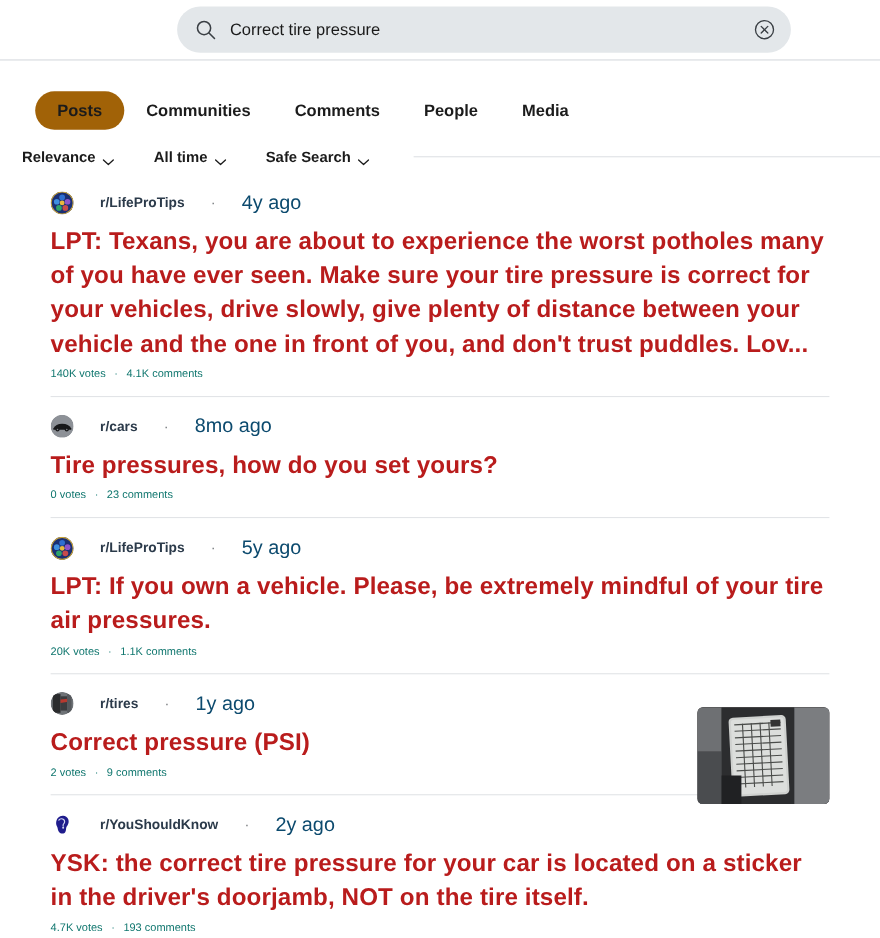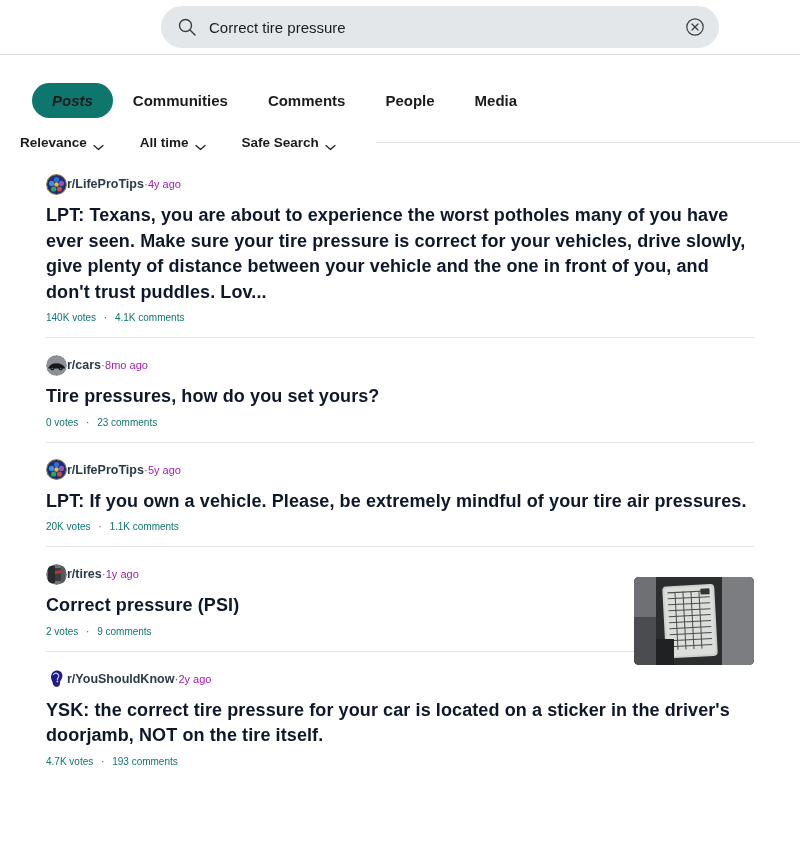--- a/index.html
+++ b/index.html
@@ -49,21 +49,21 @@
   }
   .tab {
     font-size: 15px;
     font-weight: 600;
     color: #1b1b1b;
     padding: 9px 20px;
     border-radius: 18px;
     cursor: pointer;
     white-space: nowrap;
   }
-  .tab.active { background: #0f766e; font-style: italic; }
+  .tab.active { background: #a16207; }
 
   
   .filters {
     display: flex;
     align-items: center;
     padding-left: 20px;
     margin-top: 8px;
     height: 28px;
   }
   .filter {
@@ -95,44 +95,44 @@
   .post-inner { position: relative; padding-bottom: 14px; }
   .divider {
     height: 1px;
     background: #e2e4e7;
     margin: 0 46px 0 46px;
   }
 
   .post-head {
     display: flex;
     align-items: center;
-    gap: 0;
+    gap: 24px;
     height: 22px;
   }
   .avatar {
     width: 21px; height: 21px;
     border-radius: 50%;
     flex: 0 0 21px;
     overflow: hidden;
     display: block;
   }
   .sub {
     font-size: 12.5px;
     font-weight: 700;
     color: #2b3a4a;
     white-space: nowrap;
   }
   .dot { font-size: 12px; color: #6b6f73; }
-  .age { font-size: 11px; color: #a21caf; white-space: nowrap; }
+  .age { font-size: 18px; color: #0c4a6e; white-space: nowrap; }
 
   .post-title {
     margin-top: 8px;
-    font-size: 18px;
+    font-size: 22px;
     font-weight: 600;
-    color: #0f172a;
+    color: #b91c1c;
     line-height: 1.42;
     letter-spacing: 0.1px;
   }
   .post-title b { font-weight: 700; }
 
   .post-meta {
     margin-top: 7px;
     font-size: 10px;
     color: #0f766e;
   }

